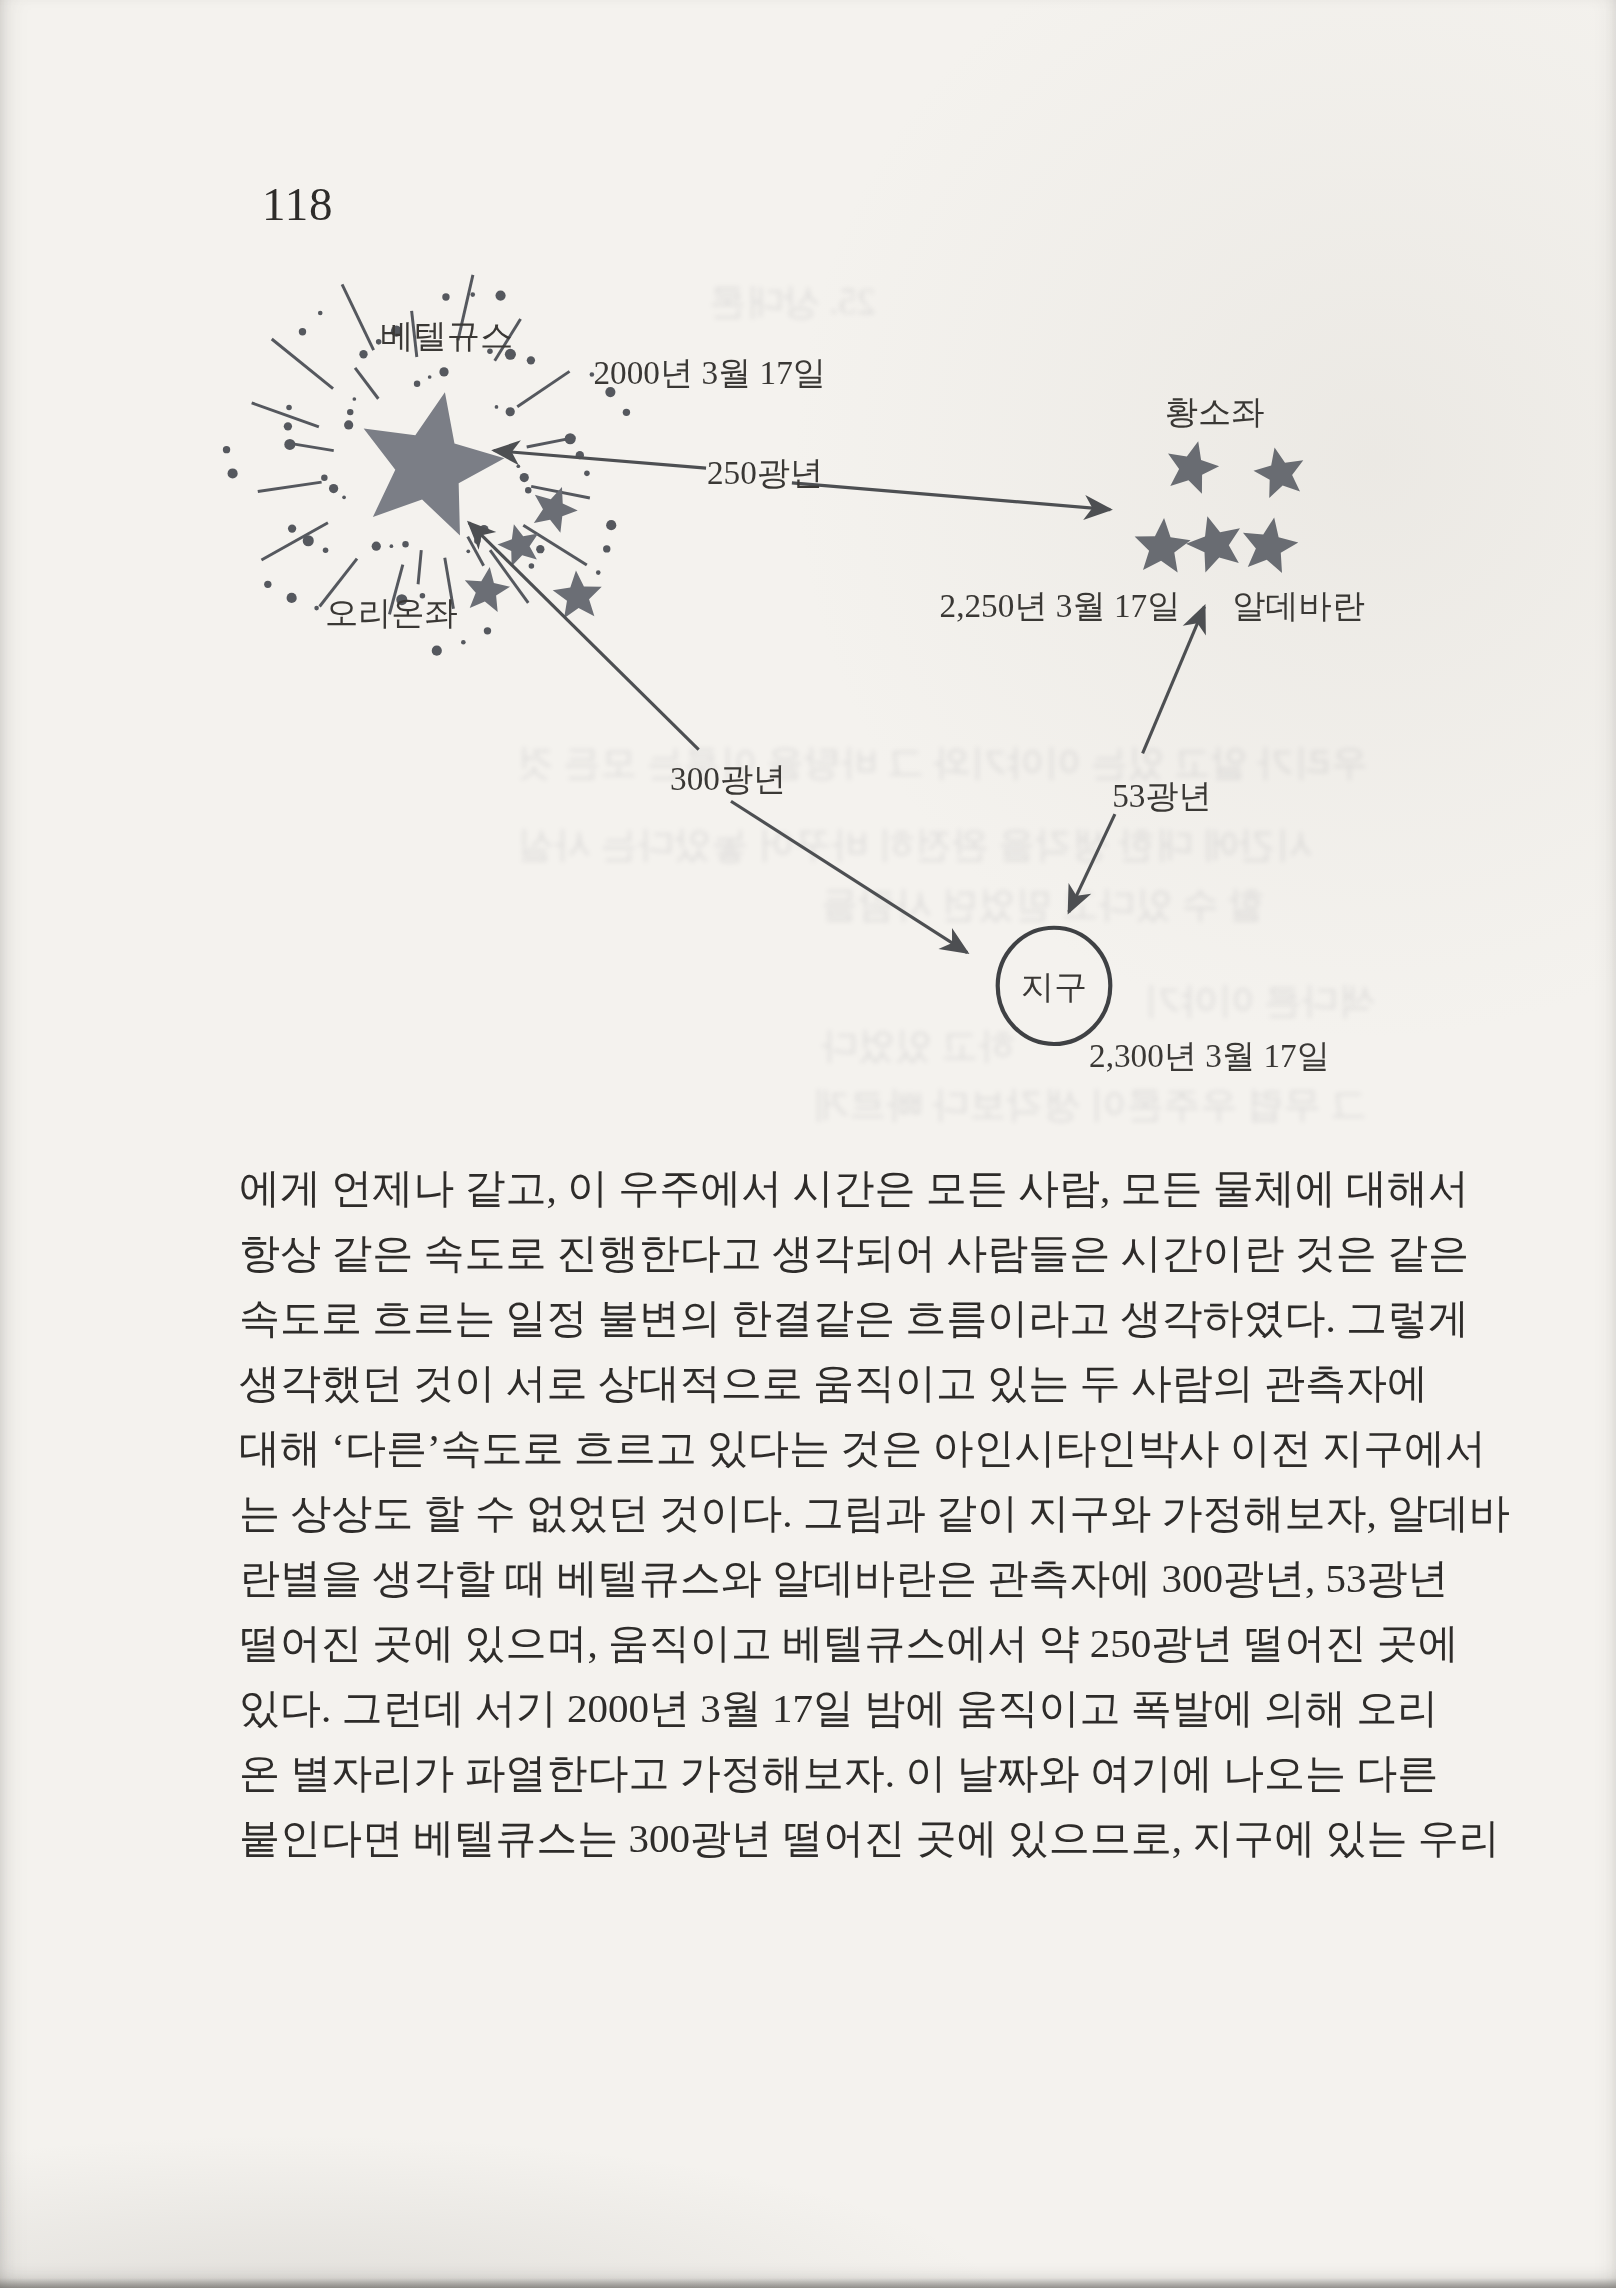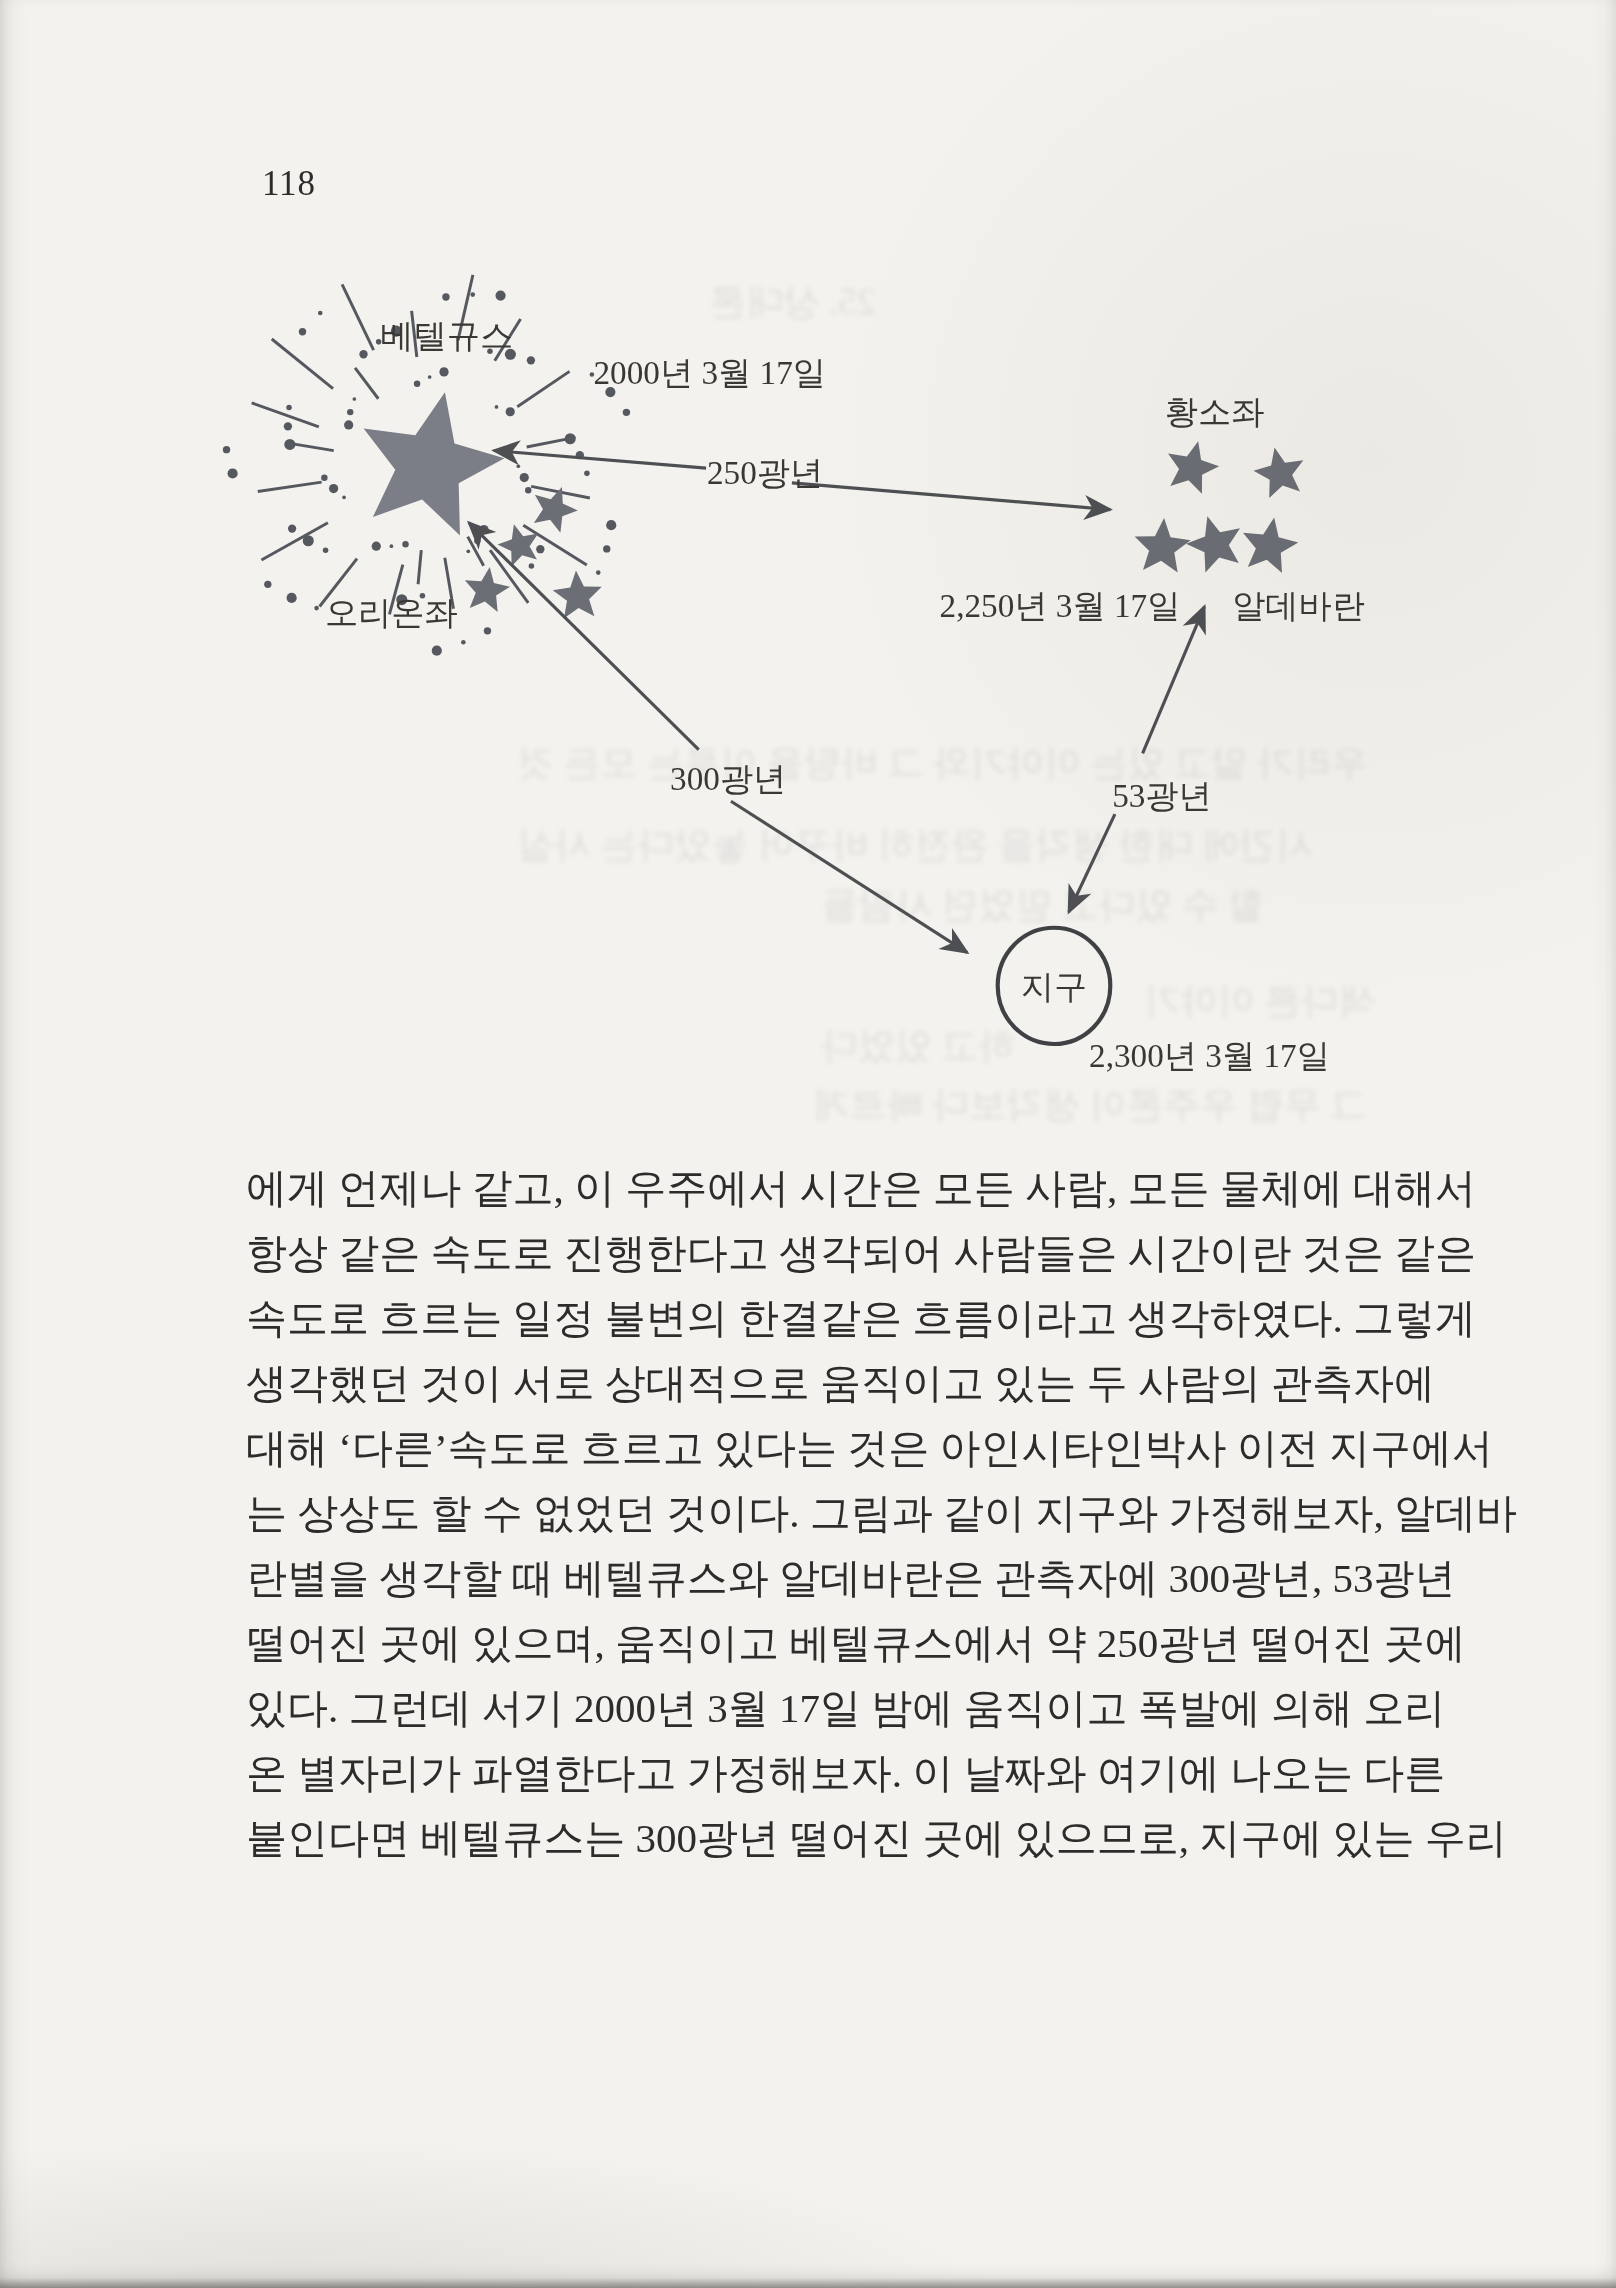--- a/index.html
+++ b/index.html
@@ -10,25 +10,25 @@
       radial-gradient(831px 831px at 85% 20%, rgba(210,206,198,.25), transparent 70%),
       #f4f2ee;
     font-family:"Liberation Serif","DejaVu Serif",serif;
     color:#2e2c2a;
     box-shadow: inset 0 -14.8px 20px -11px rgba(60,58,55,.40),
                 inset 18.5px 0 31px -24px rgba(60,58,55,.28),
                 inset -16.6px 0 28px -22px rgba(60,58,55,.20);
   }
   .page::after{content:"";position:absolute;left:0;right:0;bottom:0;height:11px;
     background:linear-gradient(to top,rgba(70,68,64,.42),rgba(70,68,64,0));pointer-events:none;}
-  .page-number{position:absolute;left:262px;top:164px;font-size:35px;letter-spacing:0.9px;}
+  .page-number{position:absolute;left:262px;top:177px;font-size:47px;letter-spacing:0.9px;}
   .diagram-svg{position:absolute;left:0;top:0;}
   .diagram-svg text{font-family:"Liberation Serif","DejaVu Serif",serif;fill:#3a3835;}
   .dia-label{font-size:36px;}
-  .body-text{position:absolute;left:246px;top:1156px;width:1165px;}
+  .body-text{position:absolute;left:239px;top:1156px;width:1165px;}
   .body-line{
     font-size:41px;line-height:65px;height:65px;white-space:nowrap;
     text-align:justify;text-align-last:justify;color:#2e2c2a;
   }
   .ghost{
     position:absolute;transform:scaleX(-1);filter:blur(2.4px);opacity:.15;
     color:#6e6e78;font-size:37px;white-space:nowrap;pointer-events:none;
   }
 </style>
 </head>

